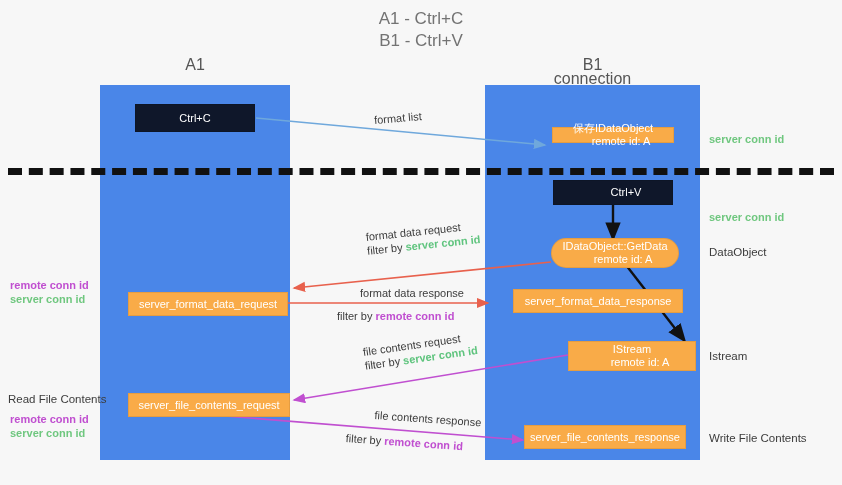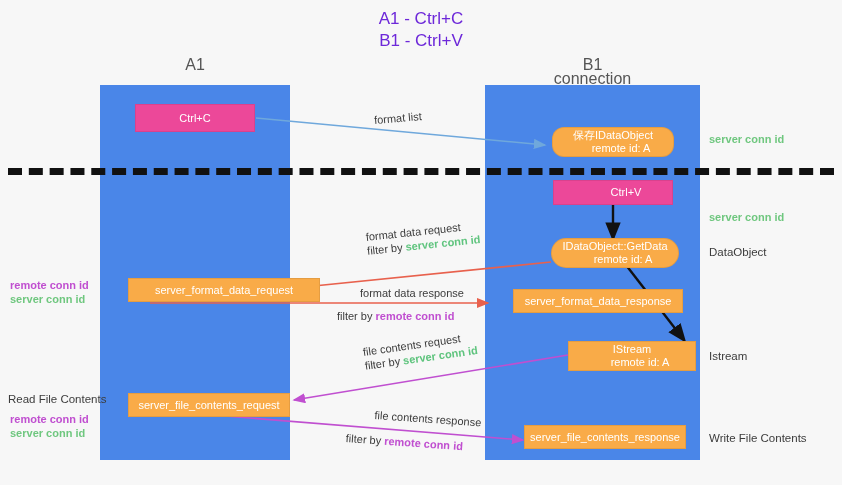--- a/index.html
+++ b/index.html
@@ -8,21 +8,21 @@
     background:#f7f7f7;
     font-family:"Liberation Sans","DejaVu Sans",sans-serif;
     color:#3c3c3c;
   }
   .stage{position:absolute;left:0;top:0;width:842px;height:485px;}
   .abs{position:absolute;}
 
   
   .title{
     top:8px;left:0;width:842px;text-align:center;
-    font-size:17px;line-height:22px;color:#6d28d9;
+    font-size:17px;line-height:22px;color:#737373;
   }
 
   
   .col-head{
     text-align:center;font-size:16px;line-height:14px;color:#555;
   }
   .col-head .l1{display:block;}
   .col-head .l2{display:block;}
 
   
@@ -37,21 +37,21 @@
   }
 
   
   .box{
     box-sizing:border-box;
     display:flex;flex-direction:column;align-items:center;justify-content:center;
     color:#fff;text-align:center;font-size:11px;line-height:13px;
     border:1px solid rgba(0,0,0,.08);
   }
   .box .l2{font-size:11px;padding-left:16px;}
-  .green{background:#ec4899;}
+  .green{background:#0f172a;}
   .orange{background:#f9ab48;}
 
   
   .lbl{font-size:11px;line-height:14px;color:#3c3c3c;white-space:nowrap;}
   .green-t{color:#5fc47e;font-weight:bold;}
   .magenta-t{color:#c04fd0;font-weight:bold;}
   .side{font-size:11px;line-height:14px;white-space:nowrap;}
   .side-green{color:#6fc77f;font-weight:bold;}
   .side-magenta{color:#c04fd0;font-weight:bold;}
   .right-lbl{font-size:11.5px;line-height:14px;color:#3c3c3c;white-space:nowrap;}
@@ -107,40 +107,40 @@
 
     <path d="M568,355 L294,400" stroke="#c04fd0" stroke-width="1.6" fill="none" marker-end="url(#ah-mag)"></path>
 
     <path d="M150,410 L523,440" stroke="#c04fd0" stroke-width="1.6" fill="none" marker-end="url(#ah-mag)"></path>
   </svg>
 
   <div class="abs box green" style="left:135px;top:104px;width:120px;height:28px;">
     <span>Ctrl+C</span>
   </div>
 
-  <div class="abs box orange" style="left:552px;top:127px;width:122px;height:30px;border-radius:12px;">
+  <div class="abs box orange" style="left:552px;top:127px;width:122px;height:16px;">
     <span>保存IDataObject</span>
     <span class="l2">remote id: A</span>
   </div>
 
   <div class="abs box green" style="left:553px;top:180px;width:120px;height:25px;padding-left:26px;">
     <span>Ctrl+V</span>
   </div>
 
   <div class="abs box orange" style="left:551px;top:238px;width:128px;height:30px;border-radius:15px;">
     <span>IDataObject::GetData</span>
     <span class="l2">remote id: A</span>
   </div>
 
   <div class="abs box orange" style="left:568px;top:341px;width:128px;height:30px;">
     <span>IStream</span>
     <span class="l2">remote id: A</span>
   </div>
 
-  <div class="abs box orange" style="left:128px;top:278px;width:192px;height:24px;">
+  <div class="abs box orange" style="left:128px;top:292px;width:160px;height:24px;">
     <span>server_format_data_request</span>
   </div>
 
   <div class="abs box orange" style="left:513px;top:289px;width:170px;height:24px;">
     <span>server_format_data_response</span>
   </div>
 
   <div class="abs box orange" style="left:128px;top:393px;width:162px;height:24px;">
     <span>server_file_contents_request</span>
   </div>

